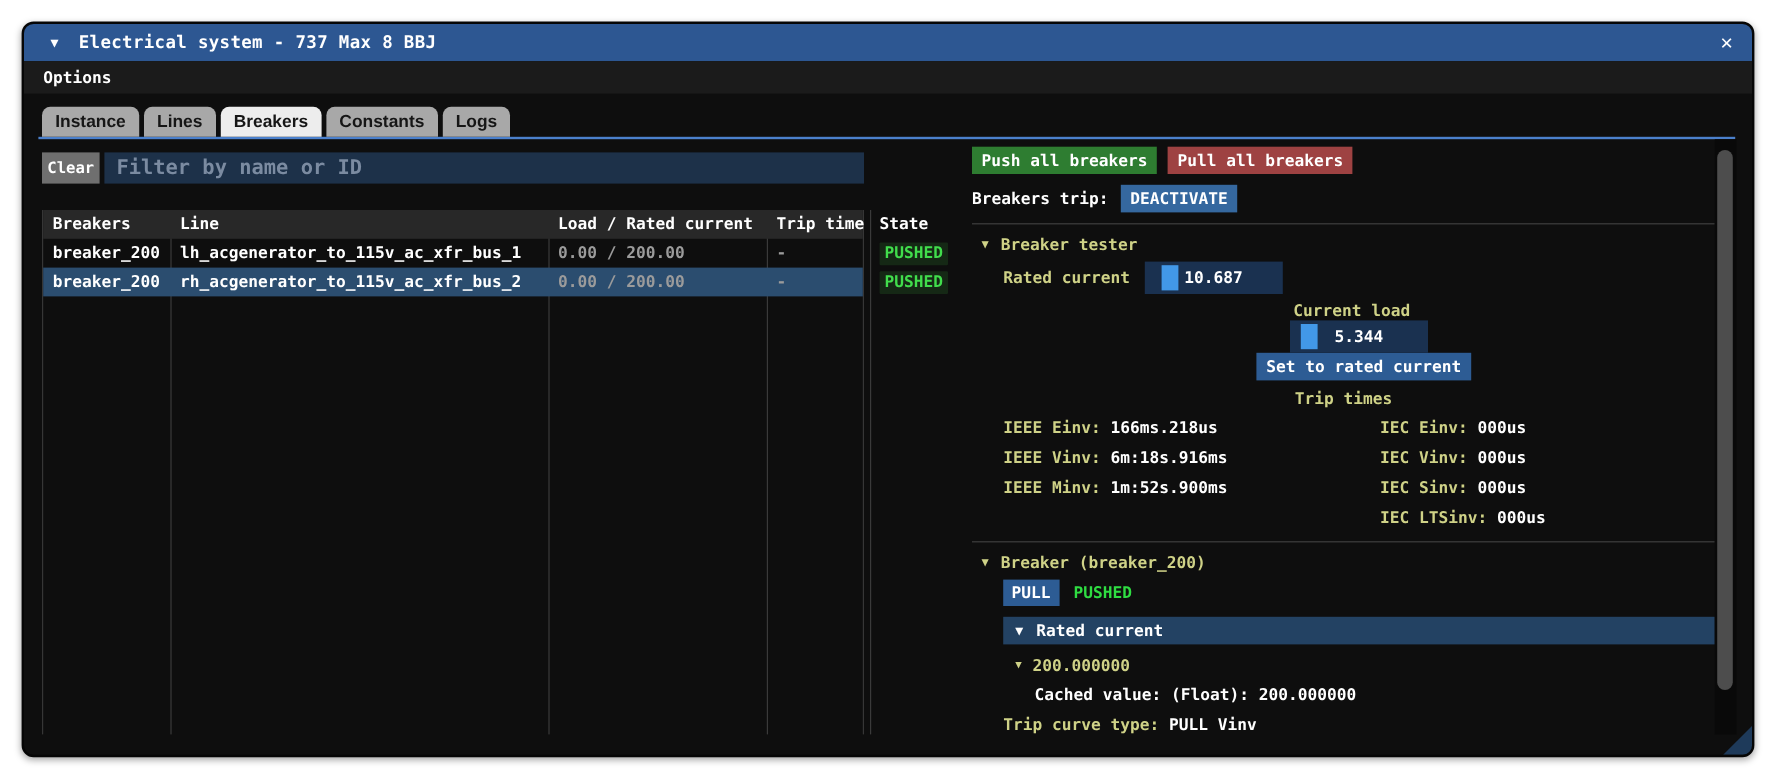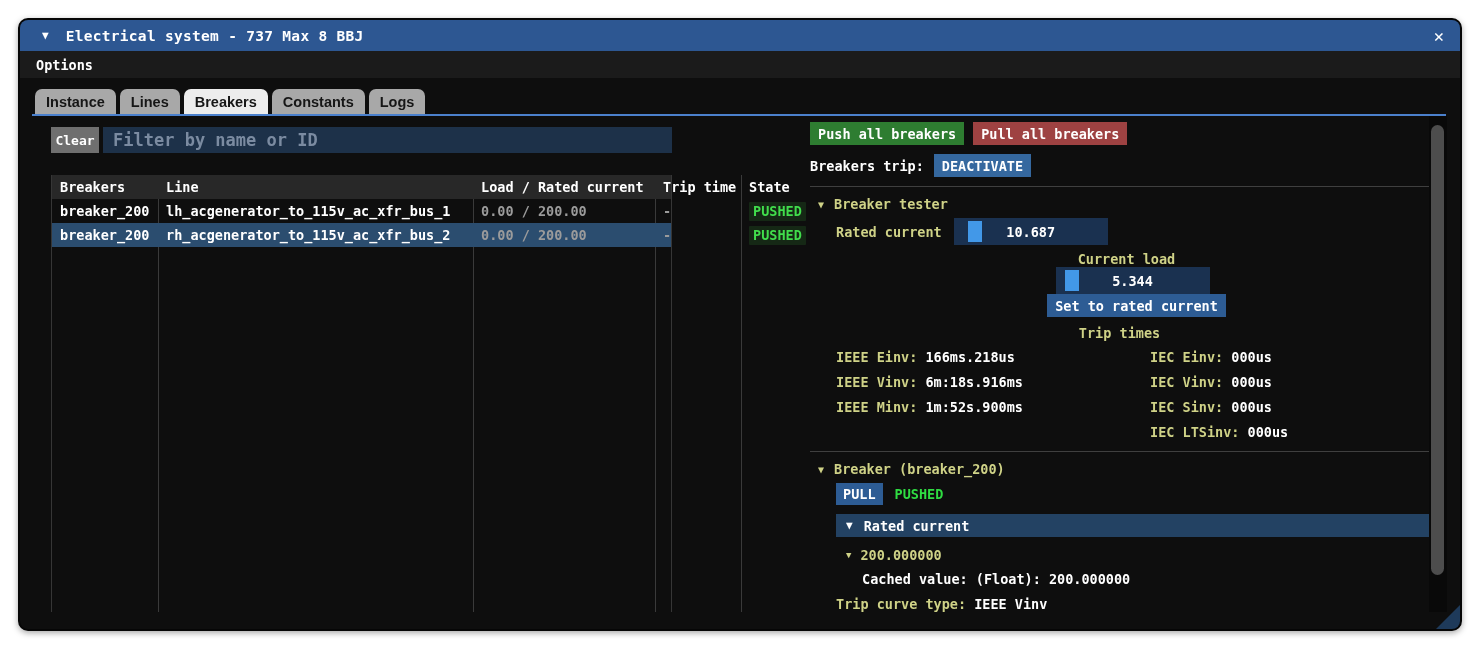--- a/index.html
+++ b/index.html
@@ -23,21 +23,21 @@
   .tabs { display:flex; gap:4px; margin:11px 0 0 15px; align-items:flex-end; }
   .tab { height:25px; padding:0 11px; background:#a8a8a8; color:#161616;
     font-family:"Liberation Sans", sans-serif; font-weight:700; font-size:14.5px;
     border-radius:7px 7px 0 0; display:flex; align-items:center; }
   .tab.active { background:#ededed; }
   .tabline { height:2px; background:#4b80cc; margin:0 14px 0 12px; }
 
   .content { position:relative; height:496px; font-size:13.5px; font-weight:bold; }
 
   
-  .left-panel { position:absolute; left:15px; top:11px; width:621px; bottom:0;margin-left:16px; }
+  .left-panel { position:absolute; left:15px; top:11px; width:685px; bottom:0; }
   .filter-row { display:flex; height:26px; }
   .clear-btn { width:48px; background:#6f6f6f; color:#ffffff; display:flex; align-items:center;
     justify-content:center; font-size:13px; font-weight:bold; }
   .filter-input { flex:1; margin-left:4px; background:#1d3149; border:none; outline:none;
     color:#3b82f6; padding:0 10px; font-family:"DejaVu Sans Mono", monospace; font-size:17px; font-weight:bold; }
   .filter-input::placeholder { color:#7b8ba1; font-weight:bold; }
 
   .table-wrap { position:absolute; left:0; right:0; top:48px; bottom:0;
     border-left:1px solid #363636; border-right:1px solid #363636; }
   .colline { position:absolute; top:0; bottom:0; width:1px; background:#3a3a3a; }
@@ -57,21 +57,21 @@
   .btn.red { background:#9e4242; }
   .btn.blue { background:#35689f; }
   .btn.blue2 { background:#2d5c94; }
   .prow { display:flex; align-items:center; }
   .mt9 { margin-top:9px; } .mt8 { margin-top:8px; } .mt6 { margin-top:6px;flex-direction:column; } .mt5 { margin-top:5px; }
   .sep { height:1px; background:#3f3f3f; margin-top:9px; }
   .yellow { color:#cfd287; }
   .tree { display:flex; align-items:center; gap:10px; padding-left:8px; height:18px; }
   .tree .tri { font-size:10px; }
   .indent { margin-left:26px; }
-  .slider { width:154px; height:27px; background:#1a3150; position:relative; display:flex;
+  .slider { width:115px; height:27px; background:#1a3150; position:relative; display:flex;
     align-items:center; justify-content:center; color:#ffffff; }
   .grab { position:absolute; top:3px; width:14px; height:21px; background:#4298e8; }
   .grab.p1 { left:14px; } .grab.p2 { left:9px; }
   .lbl-gap { margin-right:12px; }
   .trip-title { text-align:center; margin-top:8px; }
   .trip-grid { position:relative; margin-top:4px; }
   .trip-row { position:relative; height:25px; line-height:25px; }
   .trip-left { position:absolute; left:26px; white-space:nowrap; }
   .trip-right { position:absolute; left:340px; white-space:nowrap; }
   .val { color:#ffffff; }
@@ -231,21 +231,21 @@
 
       <div class="node2 yellow">
         <span class="tri">▼</span>
         <span>200.000000</span>
       </div>
 
       <div class="cached">Cached value: (Float): 200.000000</div>
 
       <div class="kv">
         <span class="yellow">Trip curve type:</span>
-        <span class="val">IEEE Vinv</span>
+        <span class="val">PULL Vinv</span>
       </div>
       <div class="kv">
         <span class="yellow">Rated current:</span>
         <span class="val">200.00</span>
       </div>
       <div class="kv">
         <span class="yellow">Current load:</span>
         <span class="val">0.00</span>
       </div>
 

